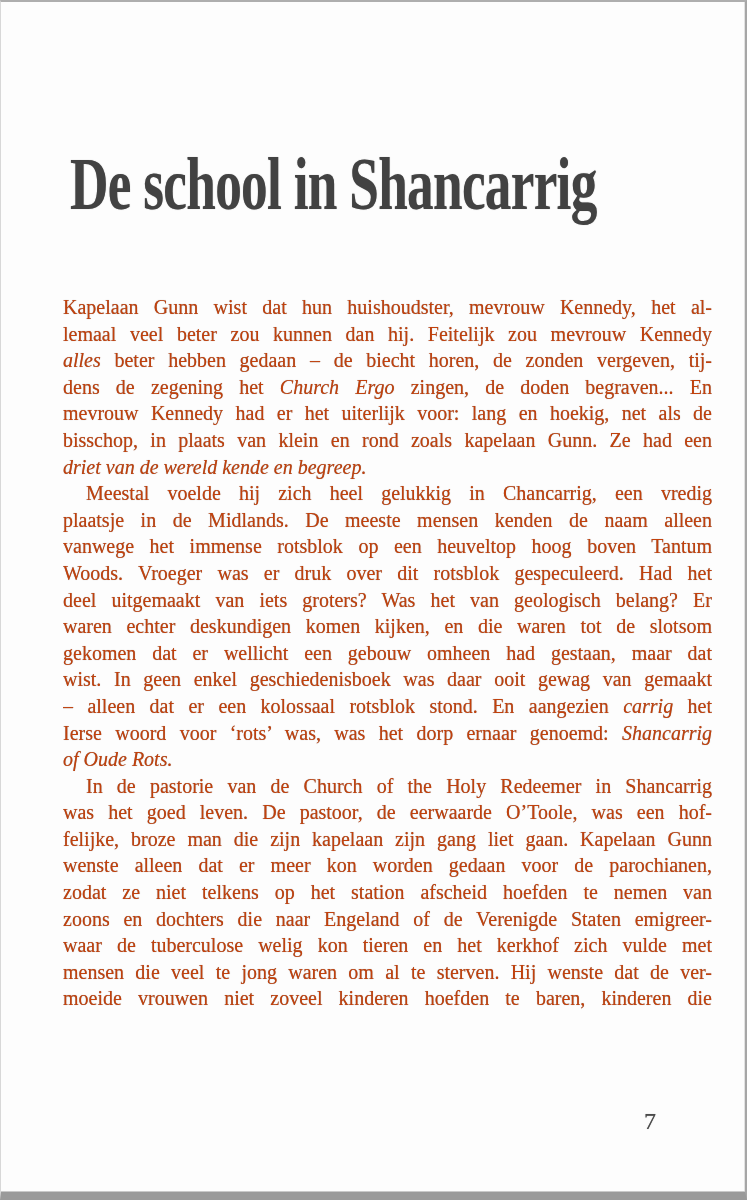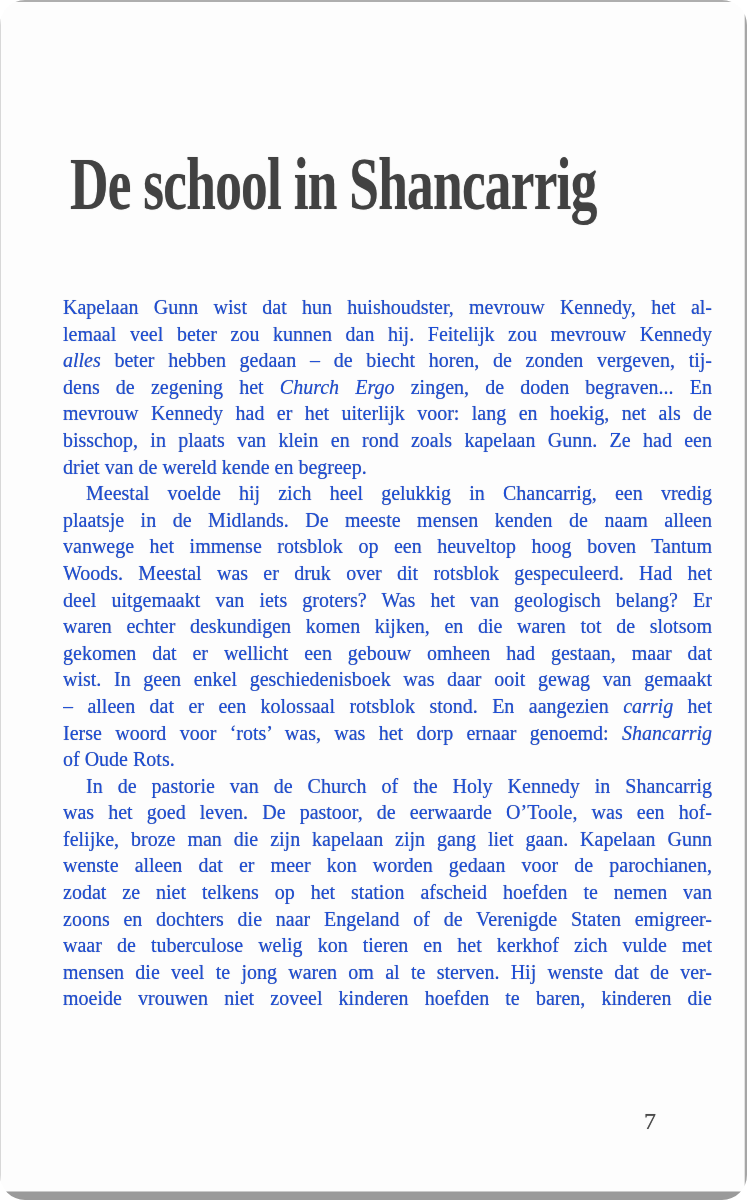--- a/index.html
+++ b/index.html
@@ -7,21 +7,20 @@
     padding: 0;
     background: #ffffff;
   }
   .viewport {
     position: relative;
     width: 747px;
     height: 1200px;
     overflow: hidden;
     background: #fdfdfd;
     font-family: "Liberation Serif", serif;
-    border-radius: 25px;
   }
   .scan-page {
     position: absolute;
     inset: 0;
     background: #fdfdfd;
     border-top: 2px solid #aeaeae;
     border-right: 2px solid #a6a6a6;
     border-left: 1px solid #d8d8d8;
     border-bottom: 8px solid #9a9a9a;
     box-sizing: border-box;
@@ -40,31 +39,32 @@
     letter-spacing: -1px;
     text-shadow: 0 0 1px rgba(60,60,60,0.55);
   }
   .body-text {
     position: absolute;
     left: 63px;
     top: 294px;
     width: 649px;
     font-size: 20px;
     line-height: 26.6px;
-    color: #1d4ed8;
+    color: #c2410c;
     text-shadow: 0 0 0.7px rgba(55,55,55,0.6);
   }
   .body-text .line {
     height: 26.6px;
     overflow: hidden;
     text-align: justify;
     text-align-last: justify;
   }
   .body-text .line.last {
     text-align-last: left;
+    font-style: italic;
   }
   .body-text .line.indent {
     text-indent: 23px;
     font-family: Liberation Serif, serif;
   }
   .body-text em {
   }
   .page-number {
     position: absolute;
     left: 644px;
@@ -86,29 +86,29 @@
       <div class="line"><span>Kapelaan Gunn wist dat hun huishoudster, mevrouw Kennedy, het al-</span></div>
       <div class="line"><span>lemaal veel beter zou kunnen dan hij. Feitelijk zou mevrouw Kennedy</span></div>
       <div class="line"><em>alles</em><span> beter hebben gedaan – de biecht horen, de zonden vergeven, tij-</span></div>
       <div class="line"><span>dens de zegening het </span><em>Church Ergo</em><span> zingen, de doden begraven... En</span></div>
       <div class="line"><span>mevrouw Kennedy had er het uiterlijk voor: lang en hoekig, net als de</span></div>
       <div class="line"><span>bisschop, in plaats van klein en rond zoals kapelaan Gunn. Ze had een</span></div>
       <div class="line last"><span>driet van de wereld kende en begreep.</span></div>
       <div class="line indent"><span>Meestal voelde hij zich heel gelukkig in Chancarrig, een vredig</span></div>
       <div class="line"><span>plaatsje in de Midlands. De meeste mensen kenden de naam alleen</span></div>
       <div class="line"><span>vanwege het immense rotsblok op een heuveltop hoog boven Tantum</span></div>
-      <div class="line"><span>Woods. Meestal was er druk over dit rotsblok gespeculeerd. Had het</span></div>
+      <div class="line"><span>Woods. Vroeger was er druk over dit rotsblok gespeculeerd. Had het</span></div>
       <div class="line"><span>deel uitgemaakt van iets groters? Was het van geologisch belang? Er</span></div>
       <div class="line"><span>waren echter deskundigen komen kijken, en die waren tot de slotsom</span></div>
       <div class="line"><span>gekomen dat er wellicht een gebouw omheen had gestaan, maar dat</span></div>
       <div class="line"><span>wist. In geen enkel geschiedenisboek was daar ooit gewag van gemaakt</span></div>
       <div class="line"><span>– alleen dat er een kolossaal rotsblok stond. En aangezien </span><em>carrig</em><span> het</span></div>
       <div class="line"><span>Ierse woord voor ‘rots’ was, was het dorp ernaar genoemd: </span><em>Shancarrig</em></div>
       <div class="line last"><span>of Oude Rots.</span></div>
-      <div class="line indent"><span>In de pastorie van de Church of the Holy Kennedy in Shancarrig</span></div>
+      <div class="line indent"><span>In de pastorie van de Church of the Holy Redeemer in Shancarrig</span></div>
       <div class="line"><span>was het goed leven. De pastoor, de eerwaarde O’Toole, was een hof-</span></div>
       <div class="line"><span>felijke, broze man die zijn kapelaan zijn gang liet gaan. Kapelaan Gunn</span></div>
       <div class="line"><span>wenste alleen dat er meer kon worden gedaan voor de parochianen,</span></div>
       <div class="line"><span>zodat ze niet telkens op het station afscheid hoefden te nemen van</span></div>
       <div class="line"><span>zoons en dochters die naar Engeland of de Verenigde Staten emigreer-</span></div>
       <div class="line"><span>waar de tuberculose welig kon tieren en het kerkhof zich vulde met</span></div>
       <div class="line"><span>mensen die veel te jong waren om al te sterven. Hij wenste dat de ver-</span></div>
       <div class="line"><span>moeide vrouwen niet zoveel kinderen hoefden te baren, kinderen die</span></div>
     </div>
 

